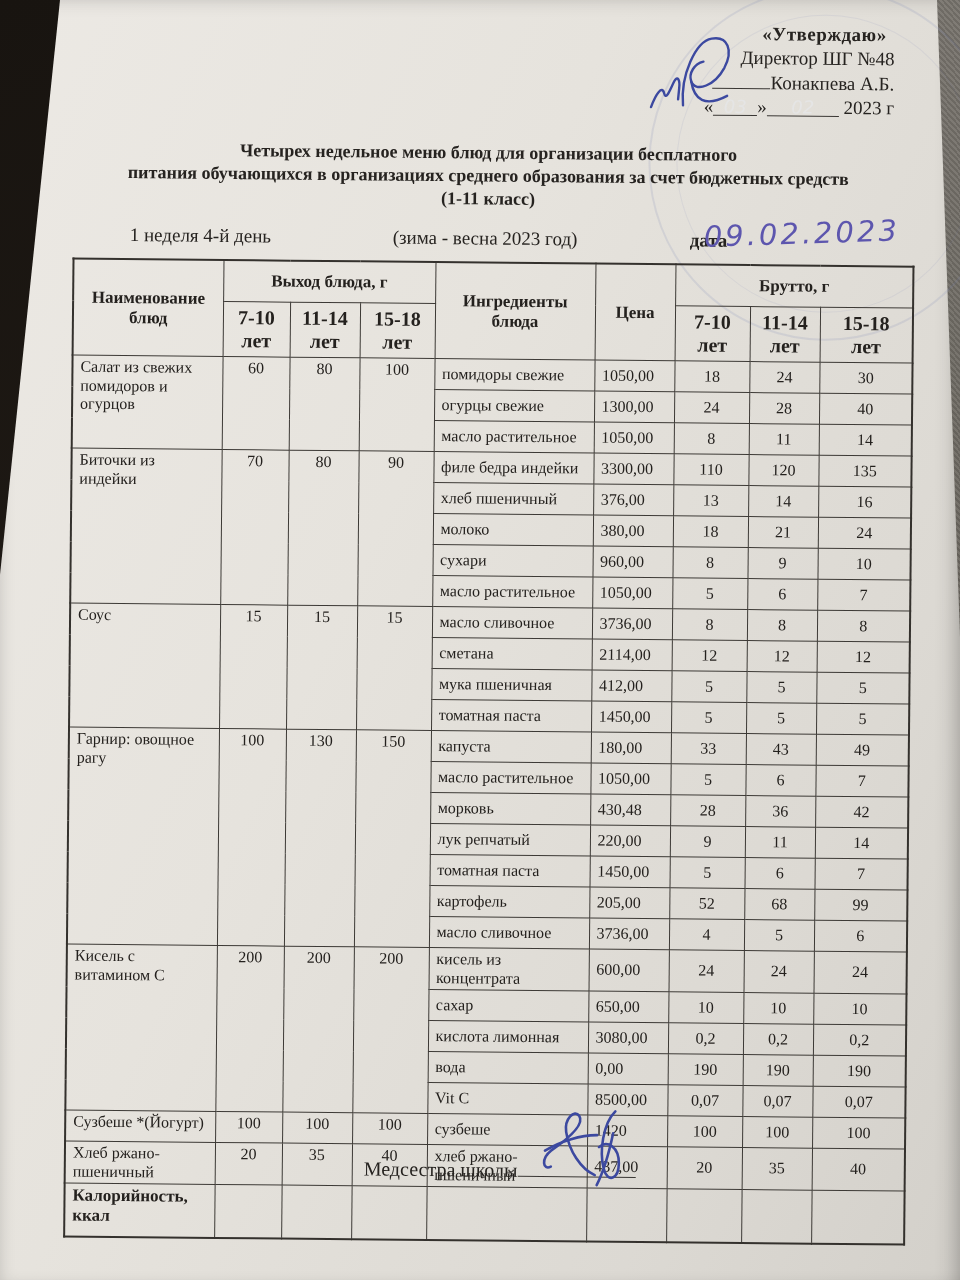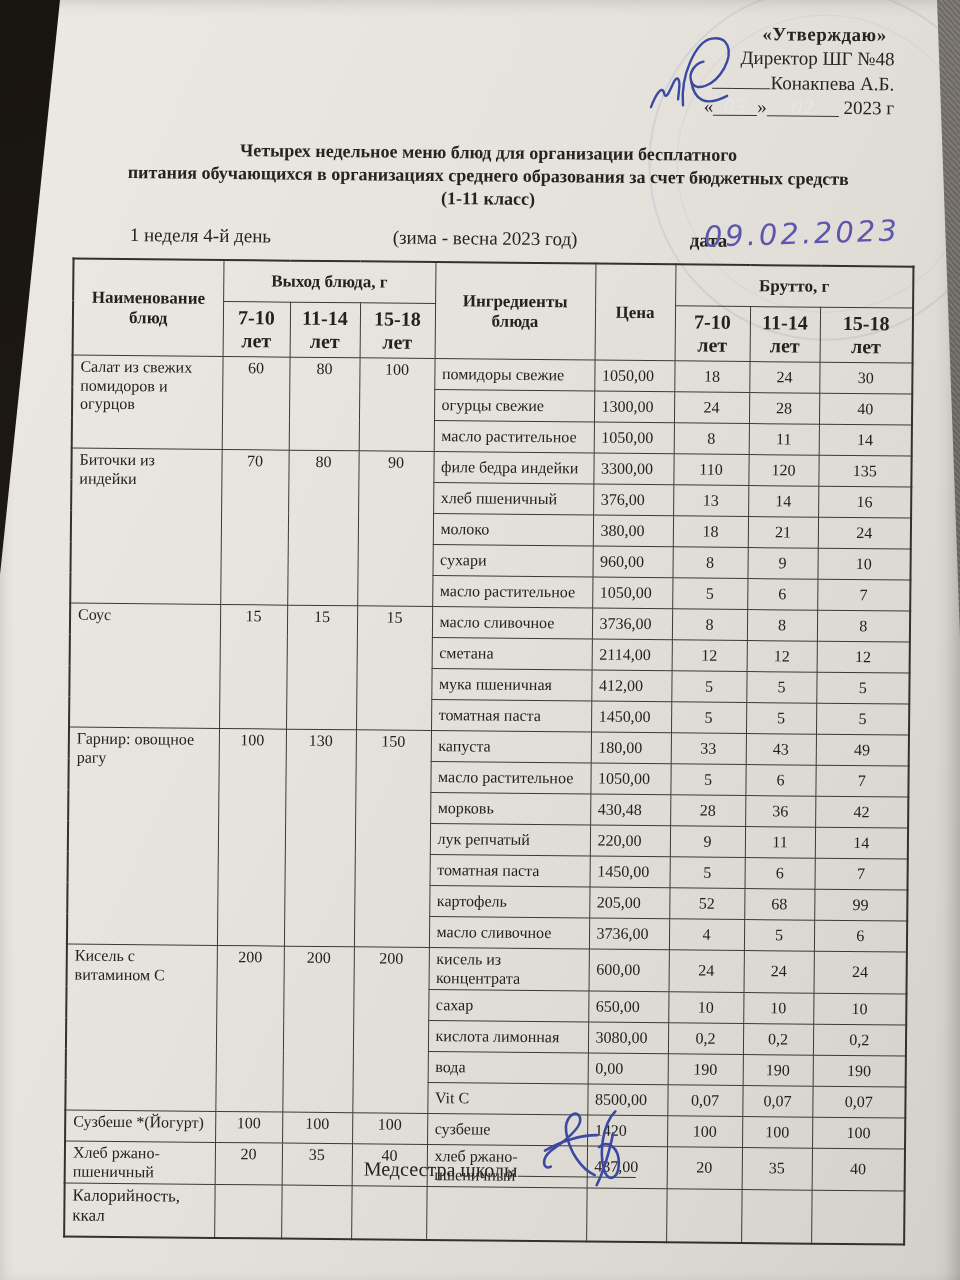--- a/index.html
+++ b/index.html
@@ -86,21 +86,21 @@
   .menu-table{border:2.2px solid #34312d;}
   .menu-table thead th{font-weight:bold;text-align:center;vertical-align:middle;}
   .menu-table thead .row1 th{height:36px;font-size:17px;}
   .menu-table thead .row2 th{height:50px;white-space:pre-line;font-size:20px;}
   .menu-table td{height:26px;}
   .name-col{text-align:left;vertical-align:top;padding-top:5px;}
   .output-cell{text-align:center;vertical-align:top;padding-top:5px;}
   .ing-col{text-align:left;vertical-align:middle;}
   .price-col{text-align:left;vertical-align:middle;}
   .brutto-cell{text-align:center;vertical-align:middle;}
-  .bold{font-weight:normal;font-size:17px;margin-top:24px;}
+  .bold{font-weight:bold;font-size:17px;margin-top:24px;}
   .tall-row td{height:48px;}
   
   .footer{position:absolute;left:375px;top:1150px;font-size:20px;}
   .footer .line{display:inline-block;width:118px;border-bottom:1.8px solid #3a3734;height:22px;}
   .nurse-signature{position:absolute;left:548px;top:1098px;width:115px;height:95px;}
   svg path{fill:none;stroke:#3c49a0;stroke-linecap:round;stroke-linejoin:round;}
 </style>
 </head>
 <body>
 

